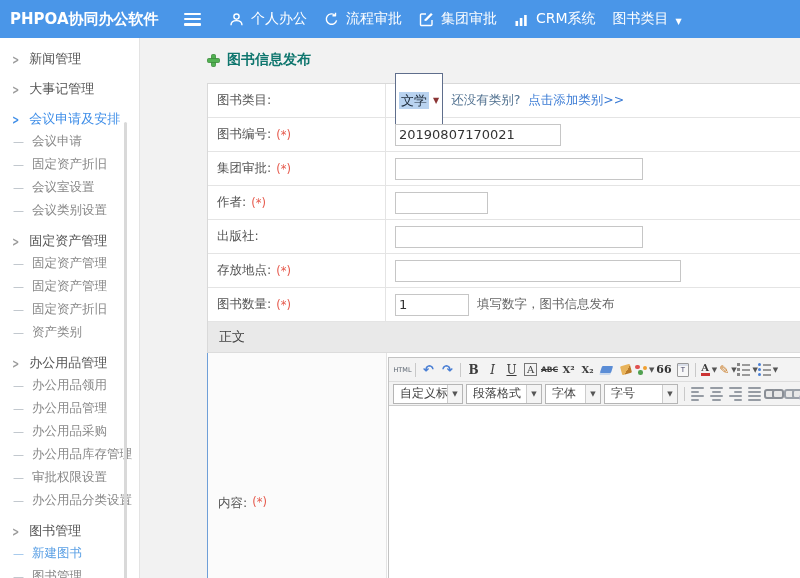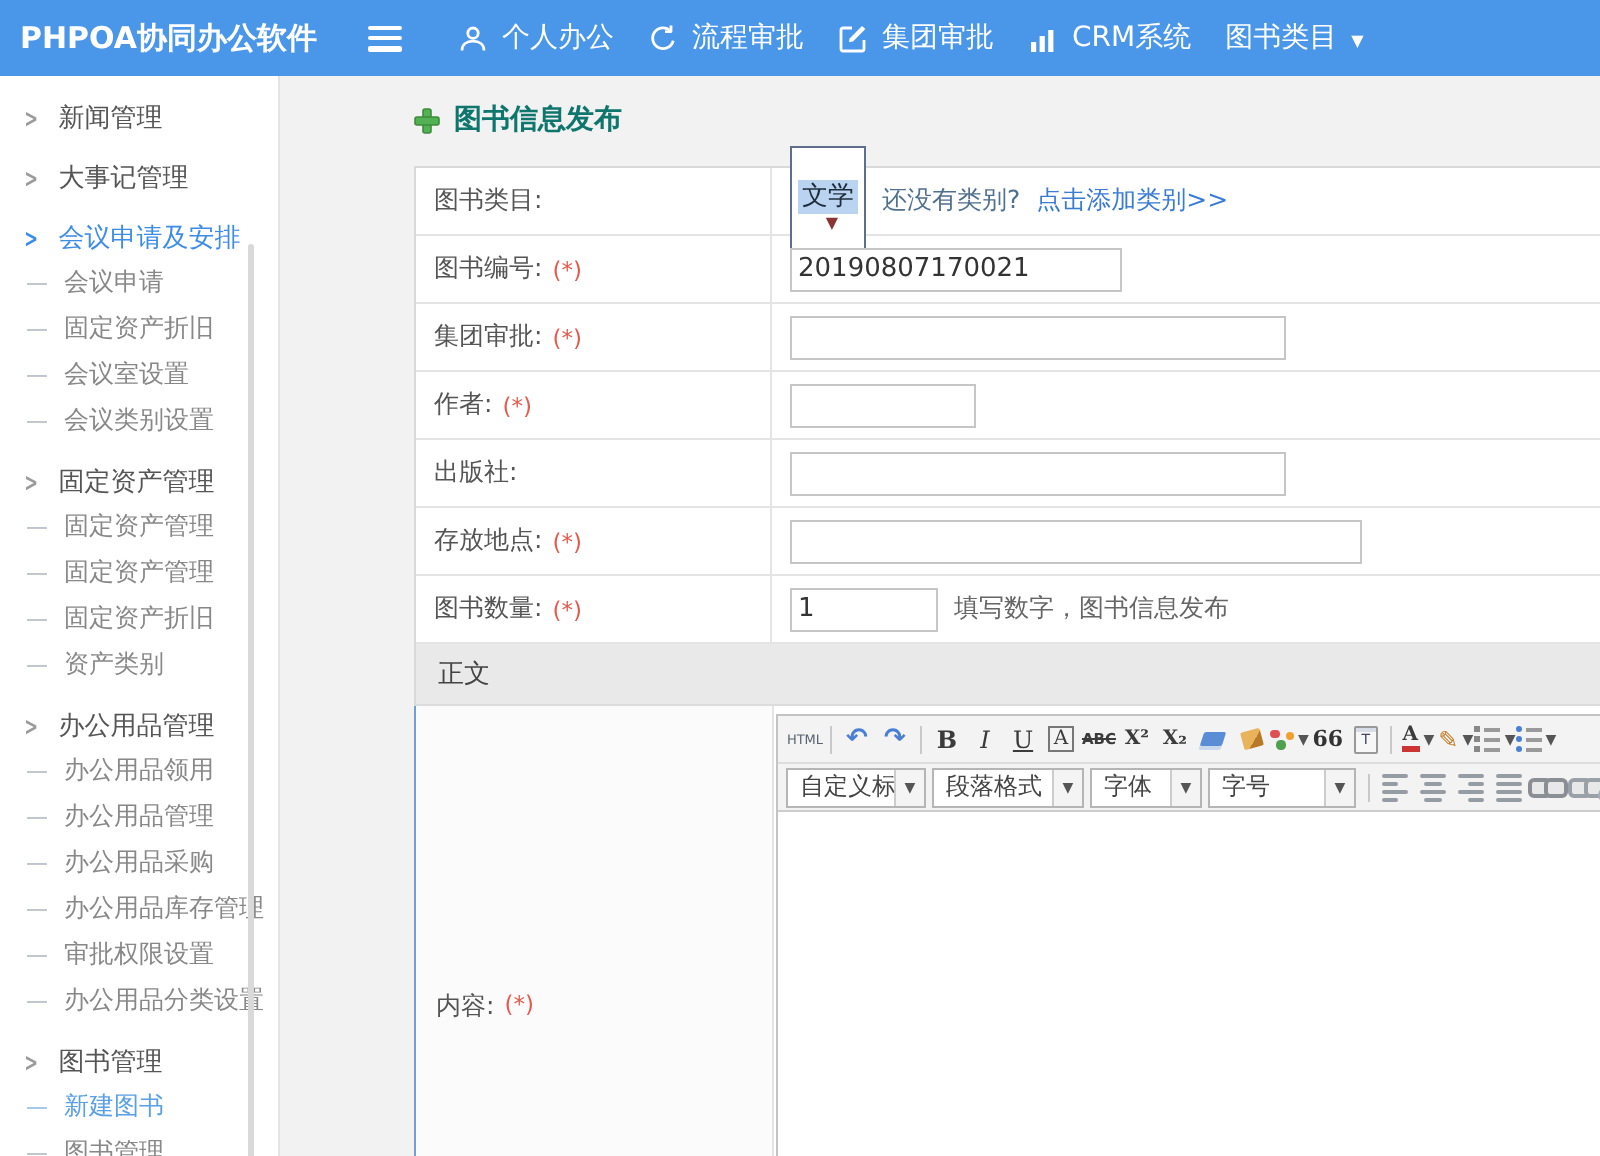--- a/index.html
+++ b/index.html
@@ -38,21 +38,21 @@
   .form-table{position:absolute;left:67px;top:45px;width:604px;background:#fff;border:1px solid #d9d9d9;border-right:none;border-bottom:none;}
   .frow{display:flex;height:33px;border-bottom:1px solid #e4e4e4;}
   .fl{width:178px;box-sizing:border-box;flex:none;padding-left:9px;display:flex;align-items:center;gap:5px;font-size:12.5px;color:#555;border-right:1px solid #e4e4e4;}
   .star{color:#e65a4d;font-size:11.5px;}
   .fv{flex:1;display:flex;align-items:center;padding-left:9px;gap:8px;min-width:0;}
   input.txt{height:20px;box-sizing:content-box;border:1px solid #c6c6c6;font-size:13px;padding:0 3px;color:#333;font-family:inherit;background:#fff;}
   .hint{font-size:12.5px;color:#666;white-space:nowrap;}
   .q-text{font-size:12.5px;color:#50708f;white-space:nowrap;}
   .add-link{font-size:12.5px;color:#3a7bd5;text-decoration:none;cursor:pointer;white-space:nowrap;}
   
-  .cat-select{display:inline-flex;align-items:center;height:21px;border:1px solid #5f6e8c;background:#fff;padding:16px 3px;cursor:pointer;flex-direction:column;}
+  .cat-select{display:inline-flex;align-items:center;height:21px;border:1px solid #5f6e8c;background:#fff;padding:16px 3px;cursor:pointer;}
   .cat-select .val{background:#b9d3f0;color:#1d2b3a;font-size:13px;padding:0 2px;line-height:17px;}
   .cat-select .arr{color:#8a3434;font-size:8px;margin-left:4px;}
   
   .sec-head{height:30px;background:#e9e9e9;border-bottom:1px solid #dcdcdc;display:flex;align-items:center;padding-left:11px;font-size:13px;color:#444;}
   
   .content-row{display:flex;height:235px;border-bottom:none;margin-left:-1px;border-left:1px solid #6f9fd8;}
   .content-label{width:179px;box-sizing:border-box;flex:none;padding:142px 0 0 10px;display:flex;gap:5px;font-size:12.5px;color:#555;border-right:1px solid #e4e4e4;background:#fbfbfb;}
   .editor-cell{flex:1;padding:4px 0 0 1px;min-width:0;overflow:visible;}
   
   .ke-editor{width:520px;border:1px solid #c3c3c3;background:#fff;height:229px;box-sizing:border-box;display:flex;flex-direction:column;}

